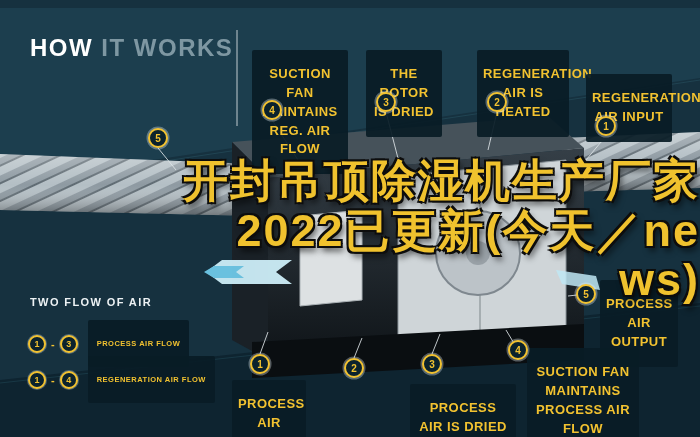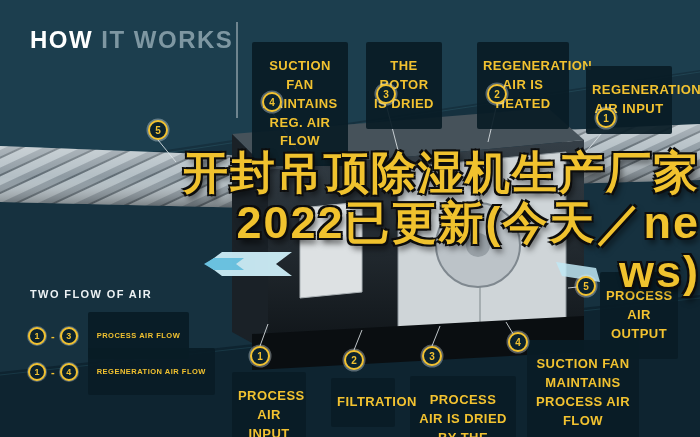--- a/index.html
+++ b/index.html
@@ -3,21 +3,21 @@
 <meta charset="utf-8">
 <style>
   * { margin:0; padding:0; box-sizing:border-box; }
   html,body { width:700px; height:437px; }
   body {
     font-family:"Liberation Sans","DejaVu Sans",sans-serif;
     background:#16313F;
     overflow:hidden;
     position:relative;
   }
-  .stage { position:absolute; top:0; left:0; width:700px; height:370px;border-radius:28px; }
+  .stage { position:absolute; top:8px; left:0; width:700px; height:370px;border-radius:28px; }
   .layer { position:absolute; top:0; left:0; width:700px; height:437px; }
 
   .title {
     position:absolute; left:30px; top:26px;
     font-size:24px; letter-spacing:1.5px; color:#ffffff; font-weight:800;
     white-space:pre; z-index:20;
   }
   .title .light { color:#7e97a2; font-weight:700; }
 
   .badge {
@@ -148,21 +148,20 @@
 
   <div class="num" style="left:262px;top:92px">4</div>
   <div class="num" style="left:376px;top:84px">3</div>
   <div class="num" style="left:487px;top:84px">2</div>
   <div class="num" style="left:596px;top:108px">1</div>
   <div class="num" style="left:148px;top:120px">5</div>
 
   <div class="badge" style="left:527px;top:340px;width:112px">SUCTION FAN MAINTAINS PROCESS AIR FLOW</div>
   <div class="badge" style="left:600px;top:272px;width:78px">PROCESS AIR OUTPUT</div>
   <div class="badge" style="left:410px;top:376px;width:106px">PROCESS AIR IS DRIED BY THE ROTOR</div>
-  <div class="badge" style="left:331px;top:378px;width:64px">FILTRATION</div>
   <div class="badge" style="left:232px;top:372px;width:74px">PROCESS AIR INPUT</div>
 
   <div class="num" style="left:576px;top:276px">5</div>
   <div class="num" style="left:508px;top:332px">4</div>
   <div class="num" style="left:422px;top:346px">3</div>
   <div class="num" style="left:344px;top:350px">2</div>
   <div class="num" style="left:250px;top:346px">1</div>
 
   <div class="legend-title">TWO FLOW OF AIR</div>
   <div class="legend-row" style="top:312px">

